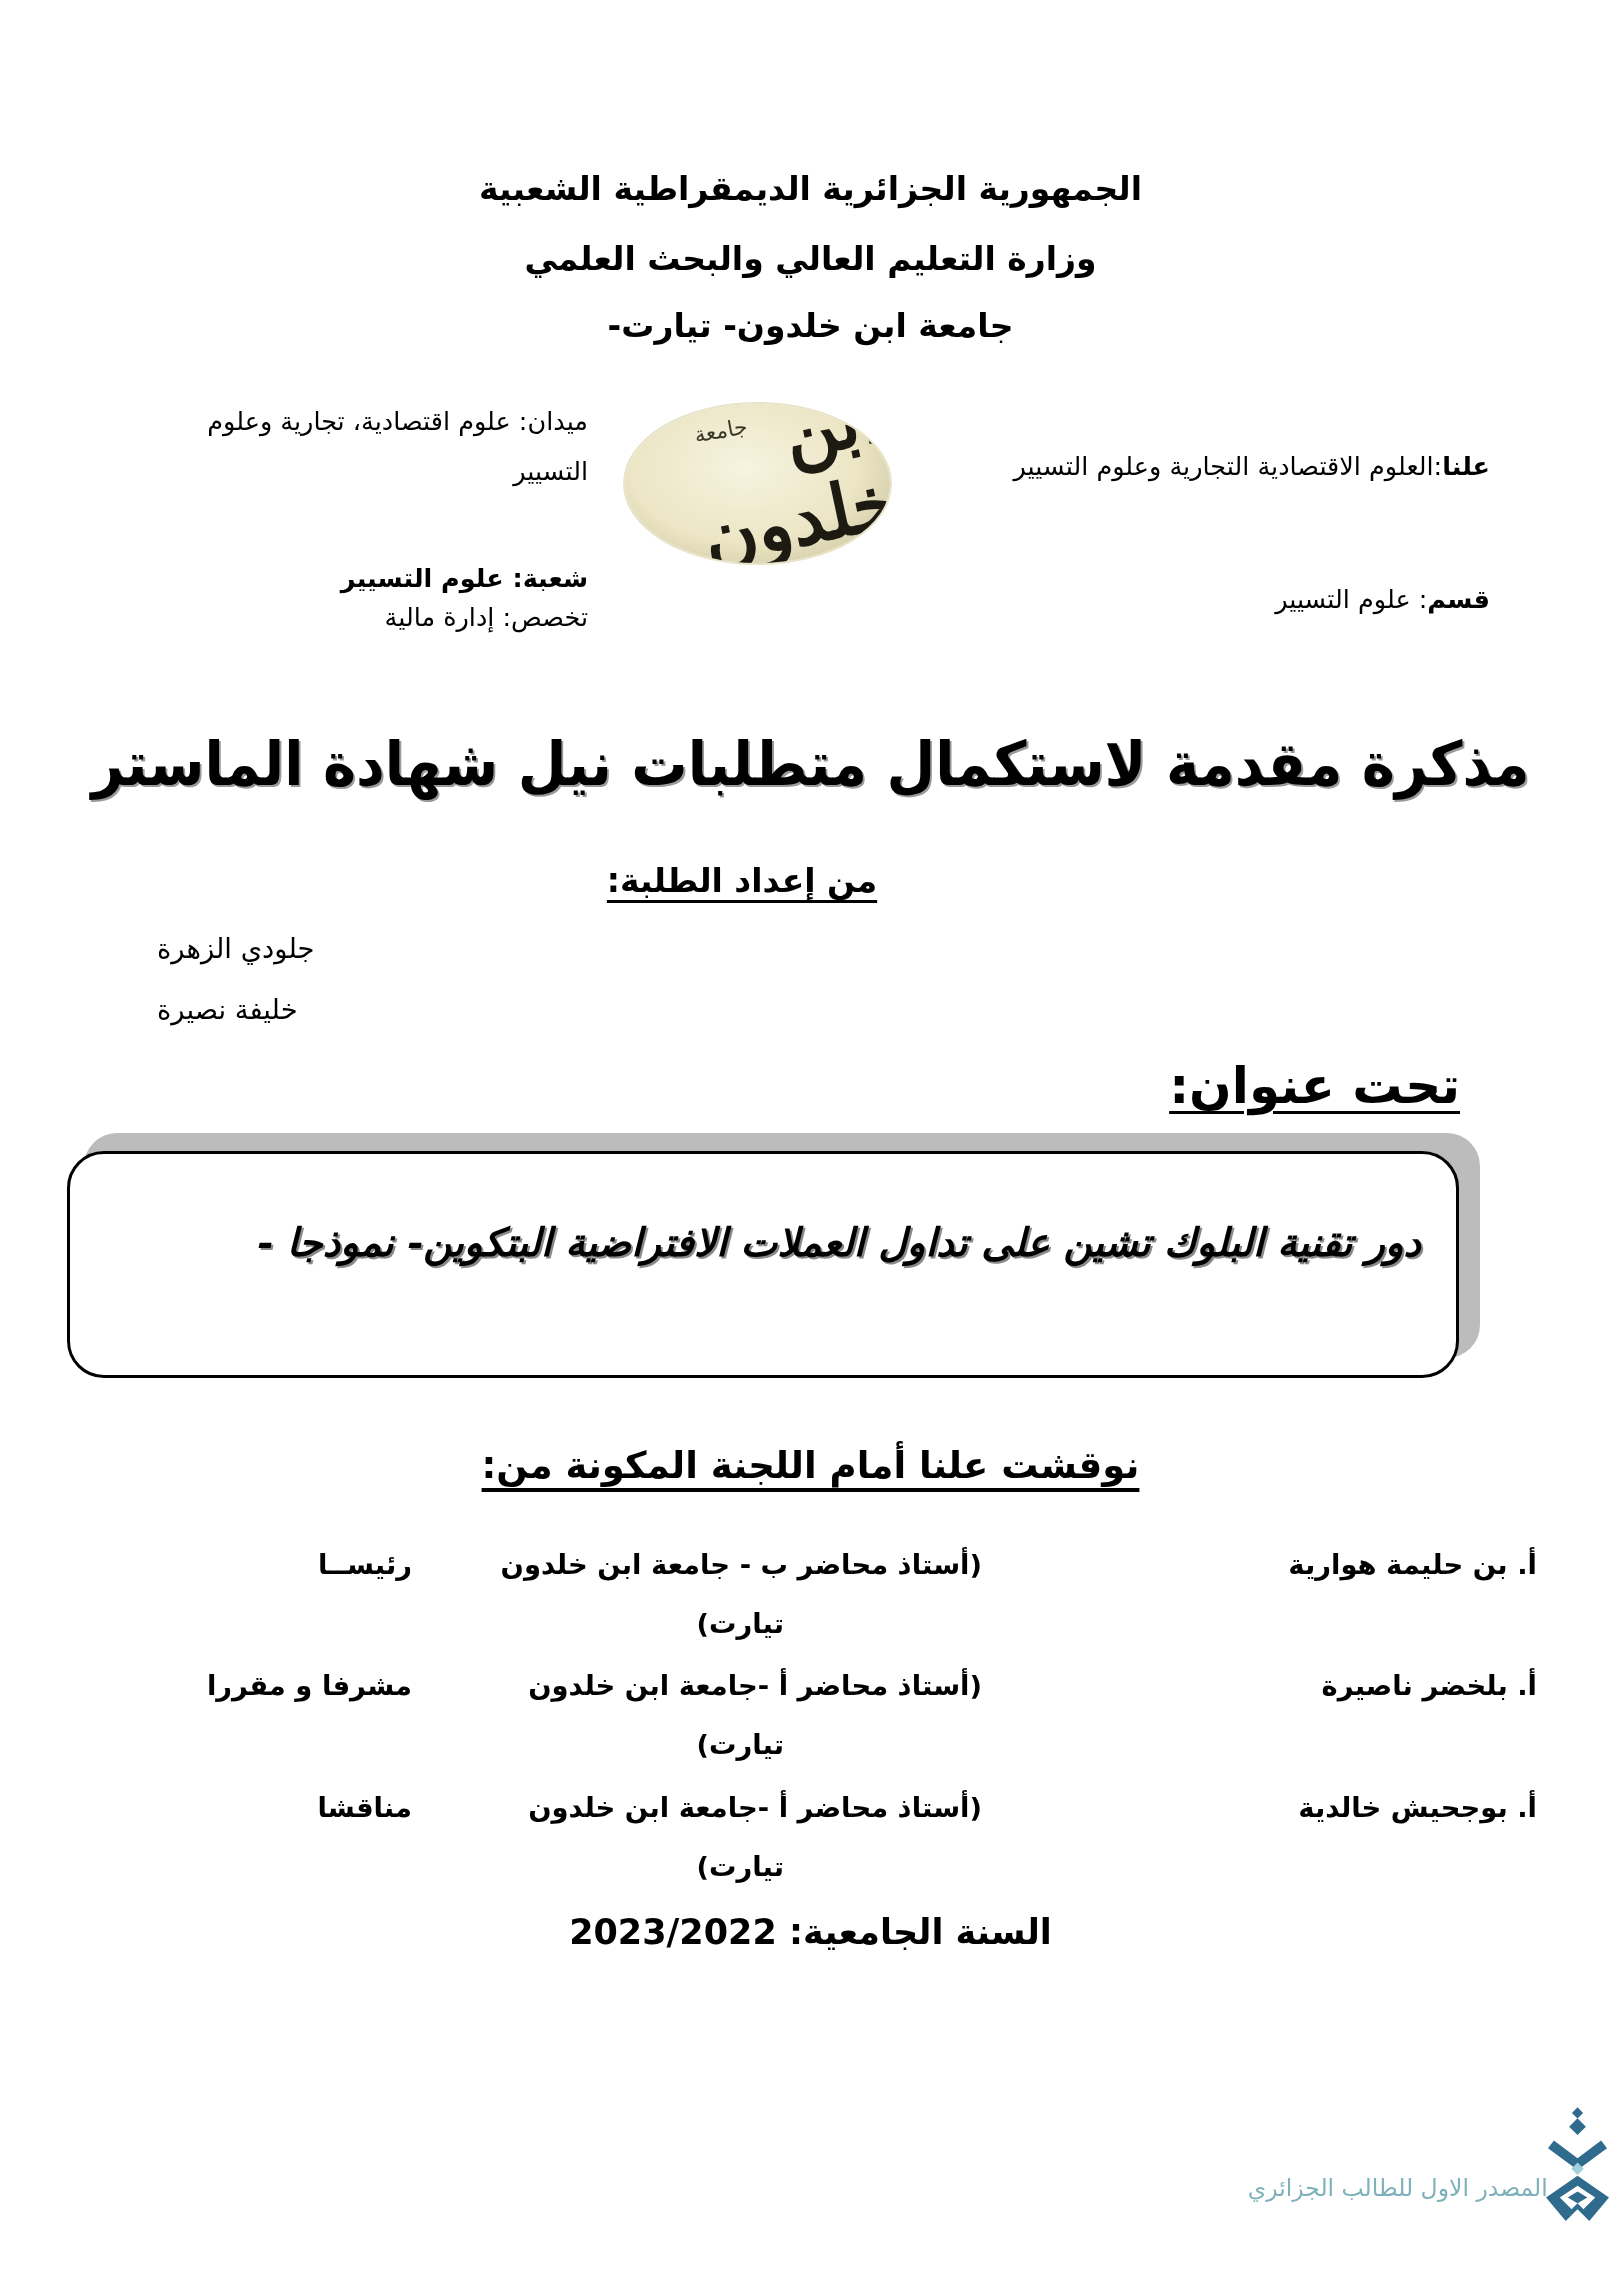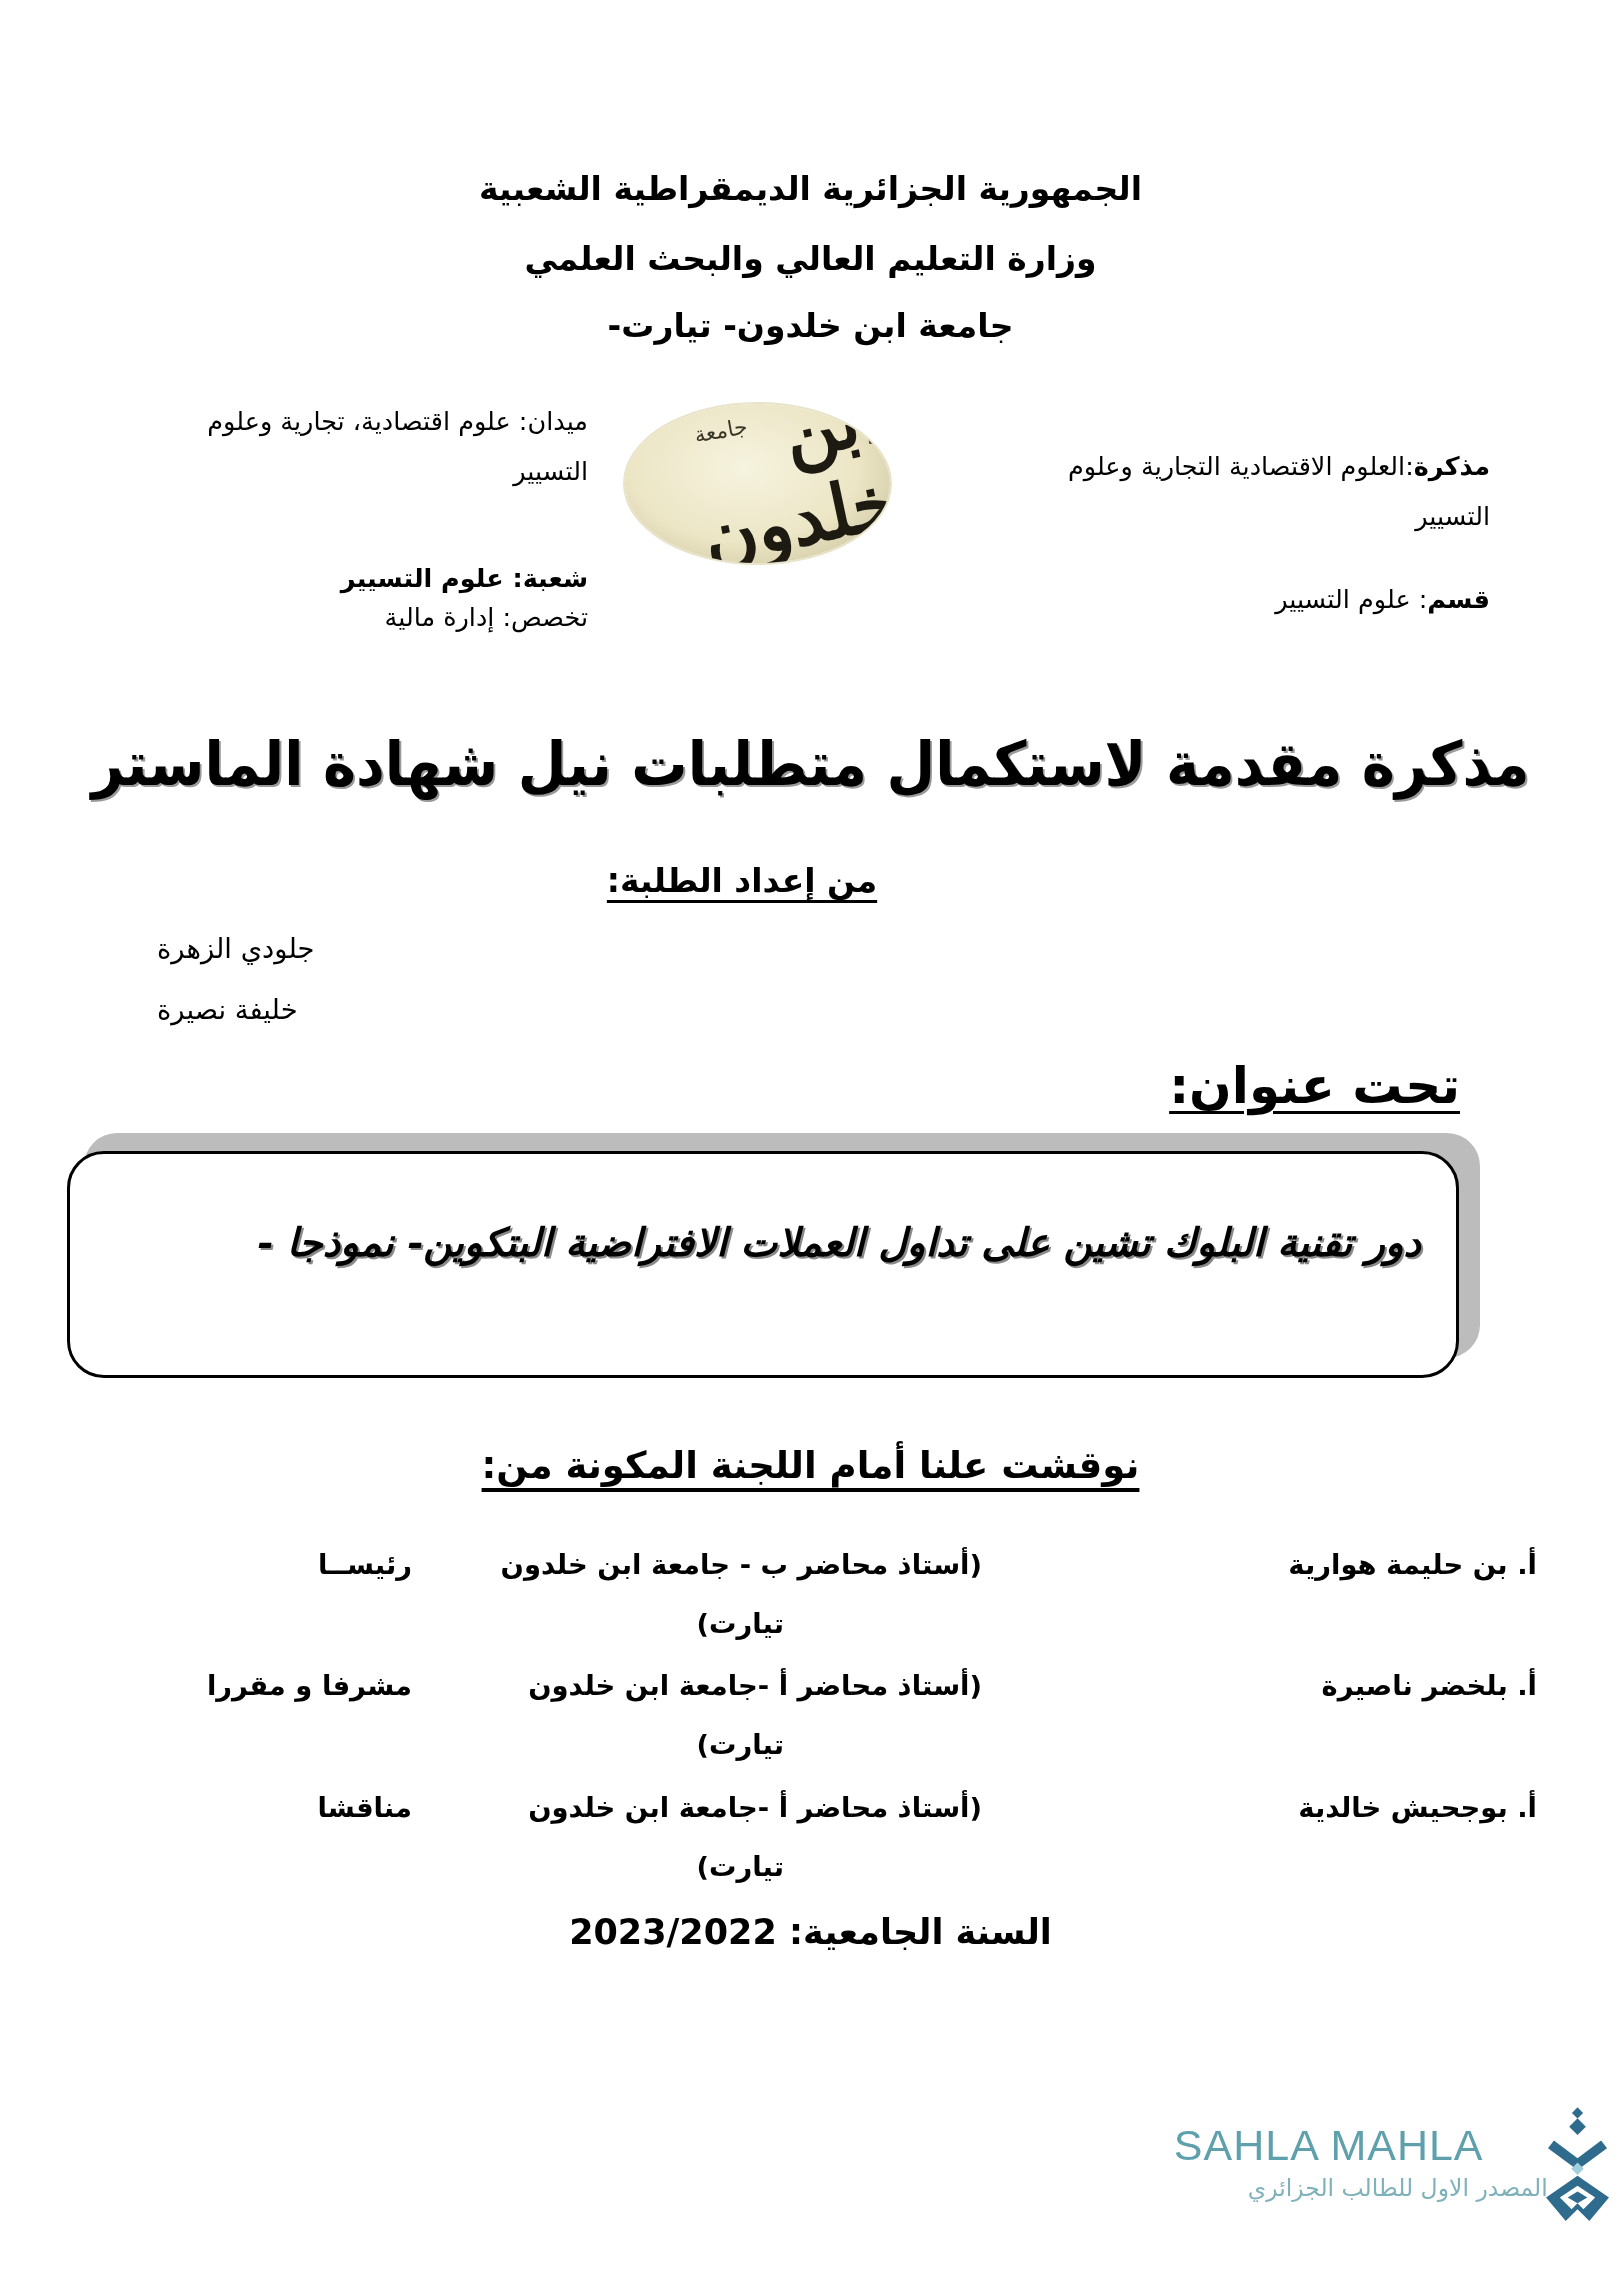--- a/index.html
+++ b/index.html
@@ -98,21 +98,21 @@
     .wm-icon { position: absolute; left: 380px; top: 0px; width: 69px; height: 118px; }
   </style>
 </head>
 <body>
 
 <div class="abs hdr-line rtl" style="top:167px;">الجمهورية الجزائرية الديمقراطية الشعبية</div>
 <div class="abs hdr-line rtl" style="top:237px;">وزارة التعليم العالي والبحث العلمي</div>
 <div class="abs hdr-line rtl" style="top:304px;">جامعة ابن خلدون- تيارت-</div>
 
 <div class="abs info" style="left:1010px; width:480px; top:441px;">
-  <b>مذكرة</b><span>:العلوم الاقتصادية التجارية وعلوم التسيير</span>
+  <b>علنا</b><span>:العلوم الاقتصادية التجارية وعلوم التسيير</span>
 </div>
 <div class="abs info" style="left:1010px; width:480px; top:574px;">
   <b>قسم</b><span>: علوم التسيير</span>
 </div>
 
 <div class="abs logo">
   <span class="logo-arc">جامعة</span>
   <span class="logo-glyph">ابن خلدون</span>
 </div>
 
@@ -144,21 +144,20 @@
 <div class="abs cm cm-role" style="top:1666px;">مشرفا و مقررا</div>
 
 <div class="abs cm cm-name" style="top:1788px;">أ. بوجحيش خالدية</div>
 <div class="abs cm cm-aff" style="top:1788px;">(أستاذ محاضر أ -جامعة ابن خلدون</div>
 <div class="abs cm cm-aff2" style="top:1847px;">تيارت)</div>
 <div class="abs cm cm-role" style="top:1788px;">مناقشا</div>
 
 <div class="abs year">السنة الجامعية: 2023/2022</div>
 
 <div class="abs wm">
-  <span class="wm-latin">SAHLA MAHLA</span>
   <span class="wm-ar">المصدر الاول للطالب الجزائري</span>
   <svg class="wm-icon" viewBox="0 0 70 120">
     <rect x="30" y="2" width="8" height="8" fill="#2f6b8c" transform="rotate(45 34 6)"></rect>
     <rect x="28" y="14" width="12" height="12" fill="#2f6b8c" transform="rotate(45 34 20)"></rect>
     <path d="M10 34 L34 52 L58 34 L64 42 L34 64 L4 42 Z" fill="#2f6b8c"></path>
     <rect x="30" y="58" width="9" height="9" fill="#9fd0dc" transform="rotate(45 34 62)"></rect>
     <path d="M34 70 L66 92 L46 116 L34 104 L22 116 L2 92 Z" fill="#2f6b8c"></path>
     <path d="M34 80 L52 92 L40 104 L34 98 L28 104 L16 92 Z" fill="#ffffff"></path>
     <path d="M34 86 L44 92 L34 98 L24 92 Z" fill="#2f6b8c"></path>
   </svg>

